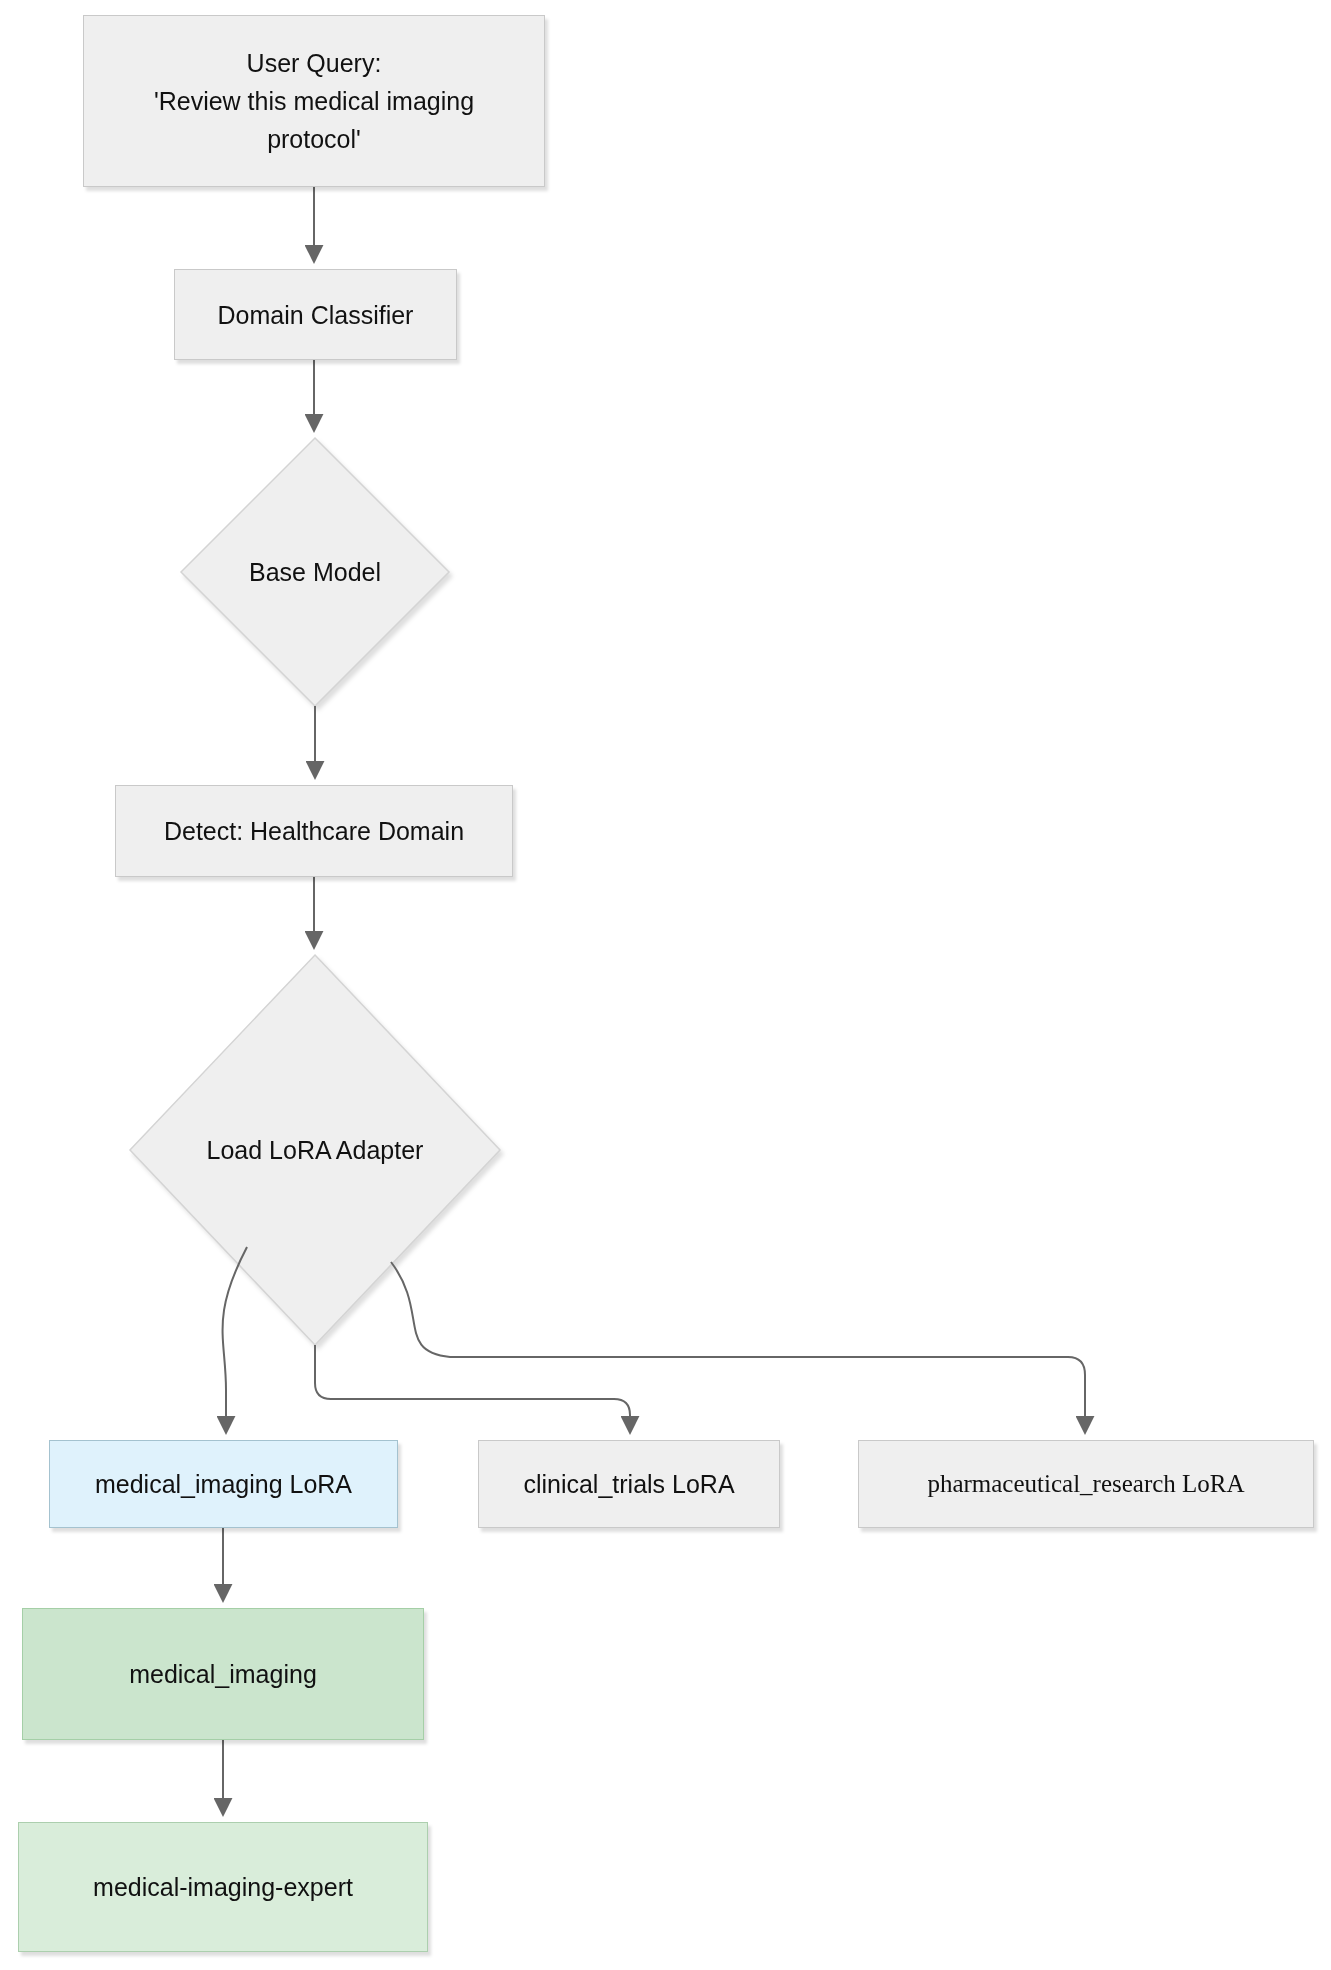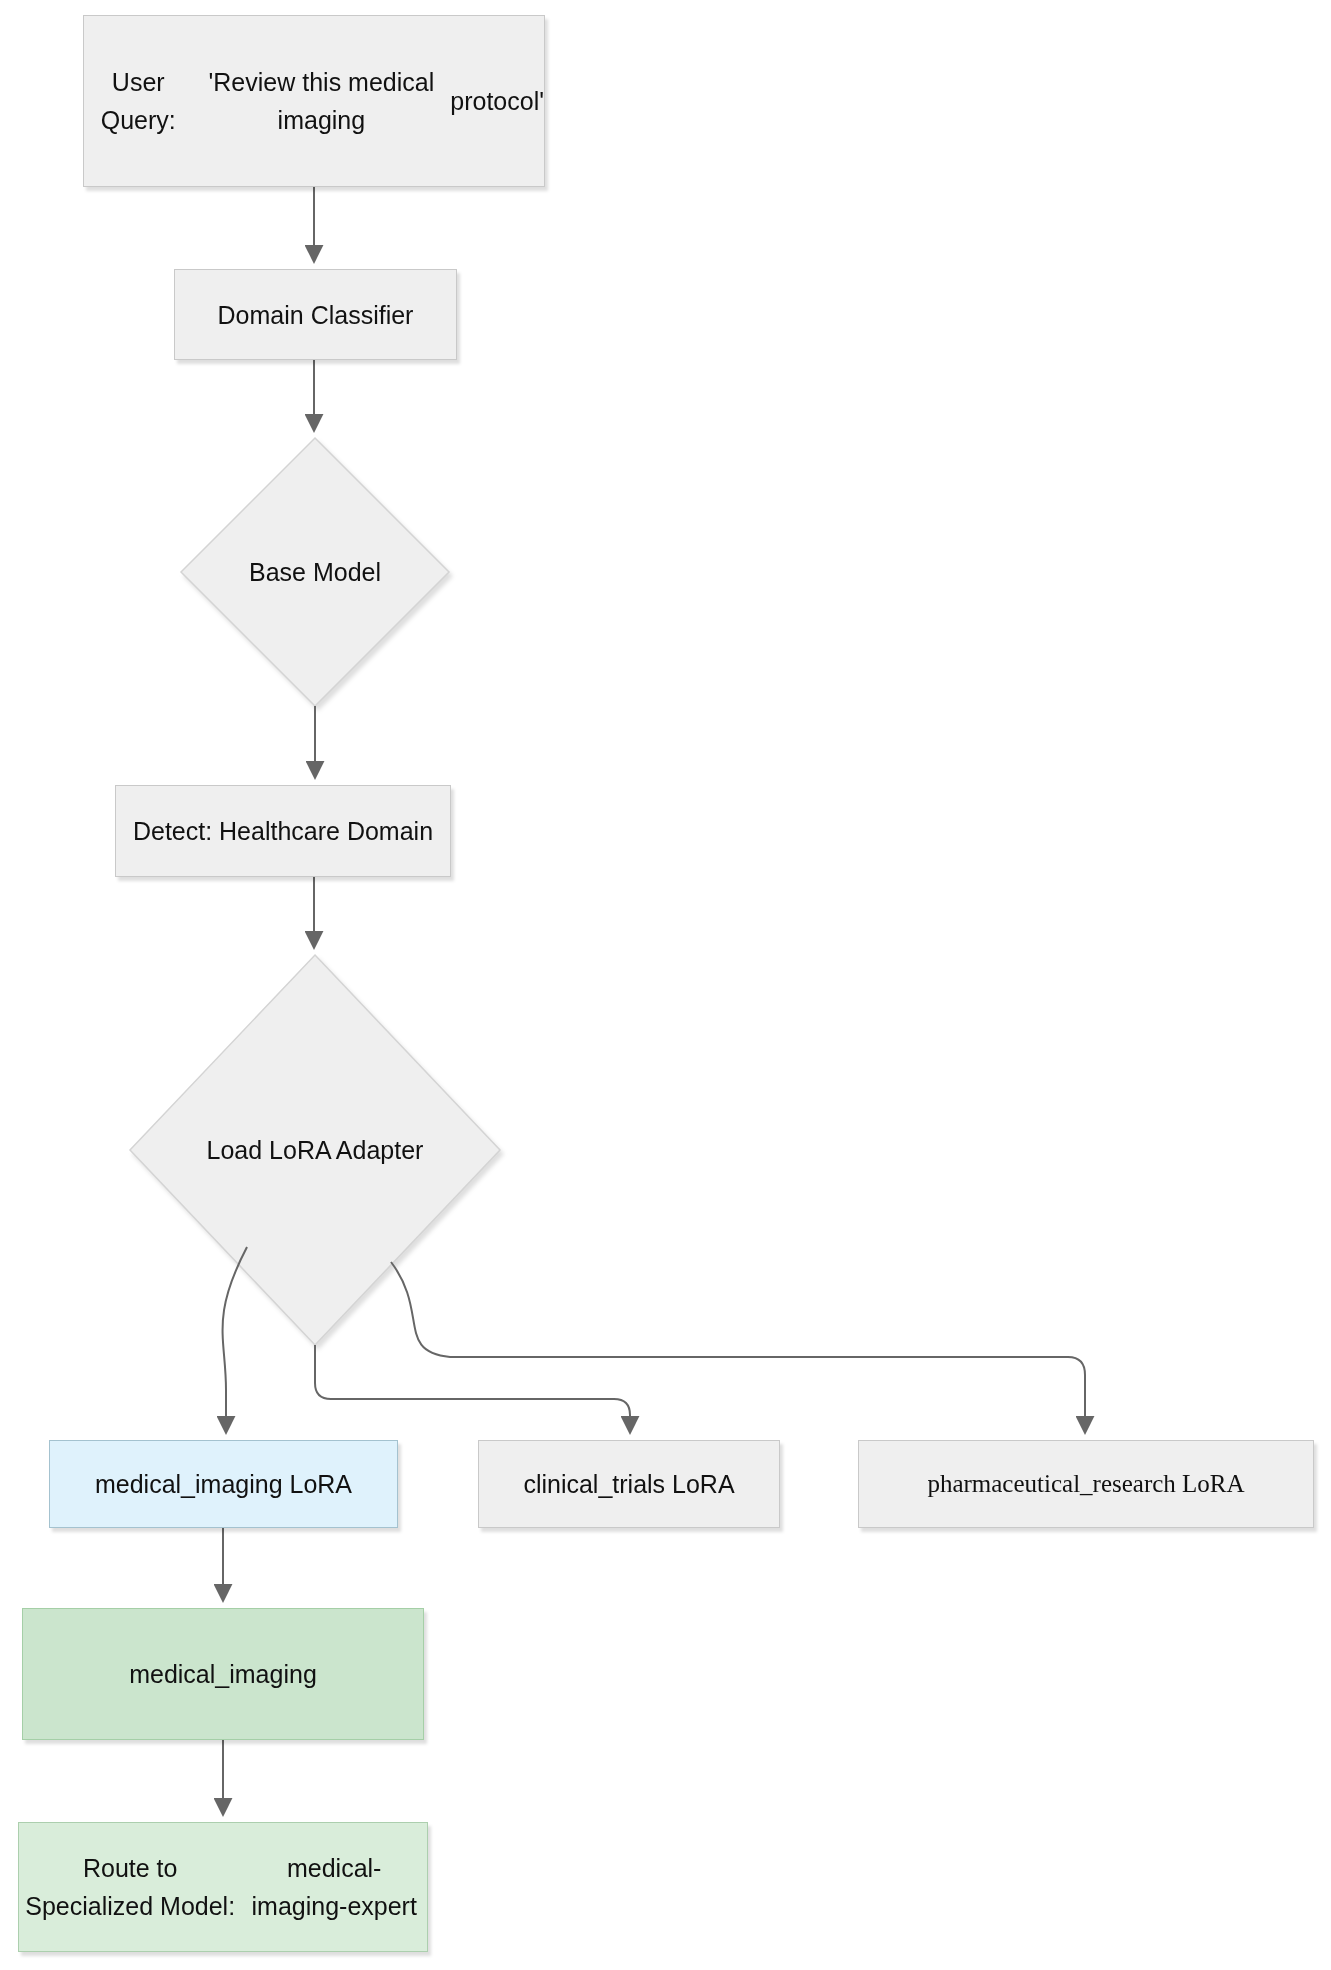--- a/index.html
+++ b/index.html
@@ -7,36 +7,36 @@
     position:relative;width:1331px;height:1970px;background:#ffffff;
     font-family:"Liberation Sans",sans-serif;color:var(--text,#111);
     overflow:hidden;
   }
   svg.layer{position:absolute;left:0;top:0;width:1331px;height:1970px;}
   .edge{fill:none;stroke:var(--arrow,#666);stroke-width:2px;marker-end:url(#arrowhead);}
   .diamond{fill:var(--node-fill,#efefef);stroke:var(--diamond-border,#d2d2d2);stroke-width:1.5px;
     filter:drop-shadow(3px 4px 2px rgba(0,0,0,0.13));}
   .node{
     position:absolute;box-sizing:border-box;
-    display:flex;flex-direction:row;align-items:center;justify-content:center;
+    display:flex;flex-direction:column;align-items:center;justify-content:center;
     text-align:center;font-size:25px;line-height:38px;
     background:var(--node-fill,#efefef);border:1px solid var(--node-border,#c9c9c9);
     box-shadow:3px 4px 3px rgba(0,0,0,0.13);
   }
   .node.blue{background:var(--highlight-fill,#dff2fc);border-color:var(--highlight-border,#a4c2cf);}
   .node.green-a{background:var(--green-a-fill,#cbe5cd);border-color:var(--green-a-border,#a5cfa7);}
   .node.green-b{background:var(--green-b-fill,#d9edda);border-color:var(--green-b-border,#accfae);}
   .dlabel{
     position:absolute;display:flex;flex-direction:column;align-items:center;justify-content:flex-end;
     text-align:center;font-size:25px;line-height:38px;background:none;border:none;box-shadow:none;
   }
   
   #n-user-query{left:83px;top:15px;width:462px;height:172px;}
   #n-domain-classifier{left:174px;top:269px;width:283px;height:91px;}
-  #n-detect{left:115px;top:785px;width:336px;height:92px;}
+  #n-detect{left:115px;top:785px;width:398px;height:92px;}
   #n-medical-imaging{left:49px;top:1440px;width:349px;height:88px;}
   #n-clinical-trials{left:478px;top:1440px;width:302px;height:88px;}
   #n-pharma{left:858px;top:1440px;width:456px;height:88px;font-family:Liberation Serif, serif;}
   #n-fine-grained{left:22px;top:1608px;width:402px;height:132px;}
   #n-route{left:18px;top:1822px;width:410px;height:130px;}
   #l-base-model{left:190px;top:553px;width:250px;height:38px;}
   #l-load-lora{left:180px;top:1131px;width:270px;height:38px;}
 </style>
 </head>
 <body>
@@ -96,17 +96,16 @@
 
   <div class="node" id="n-pharma">
     <span>pharmaceutical_research LoRA</span>
   </div>
 
   <div class="node green-a" id="n-fine-grained">
     <span>medical_imaging</span>
   </div>
 
   <div class="node green-b" id="n-route">
-    <span>Route to Specialized Model:</span>
     <span>medical-imaging-expert</span>
   </div>
 
 </div>
 
 </body></html>

